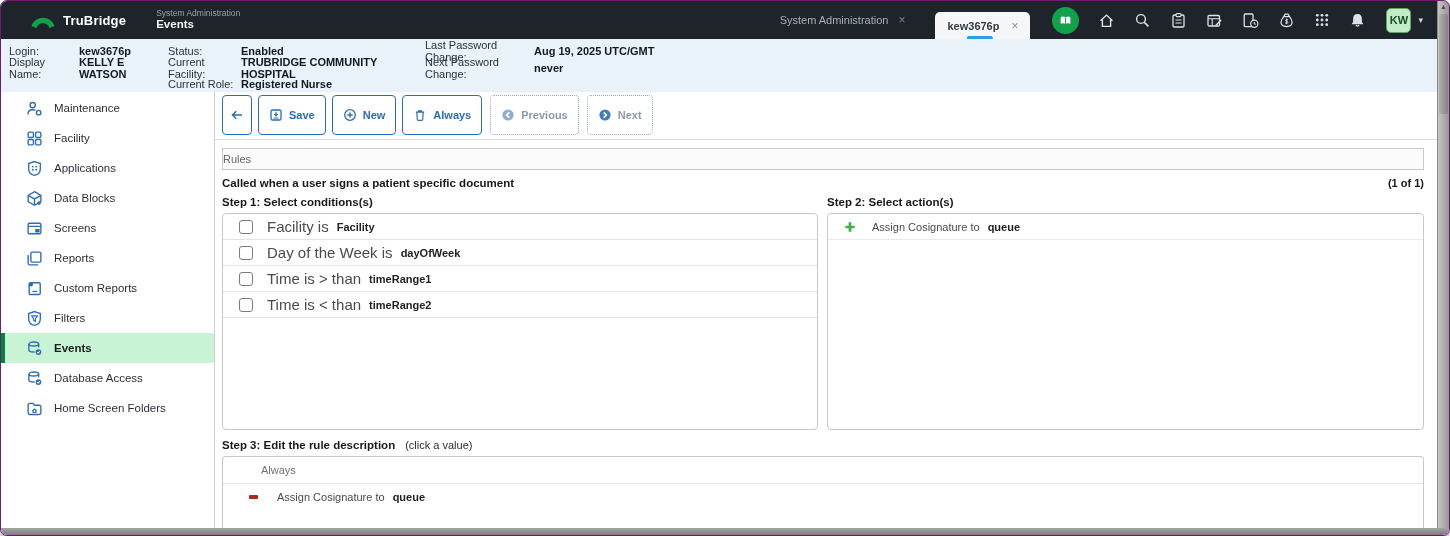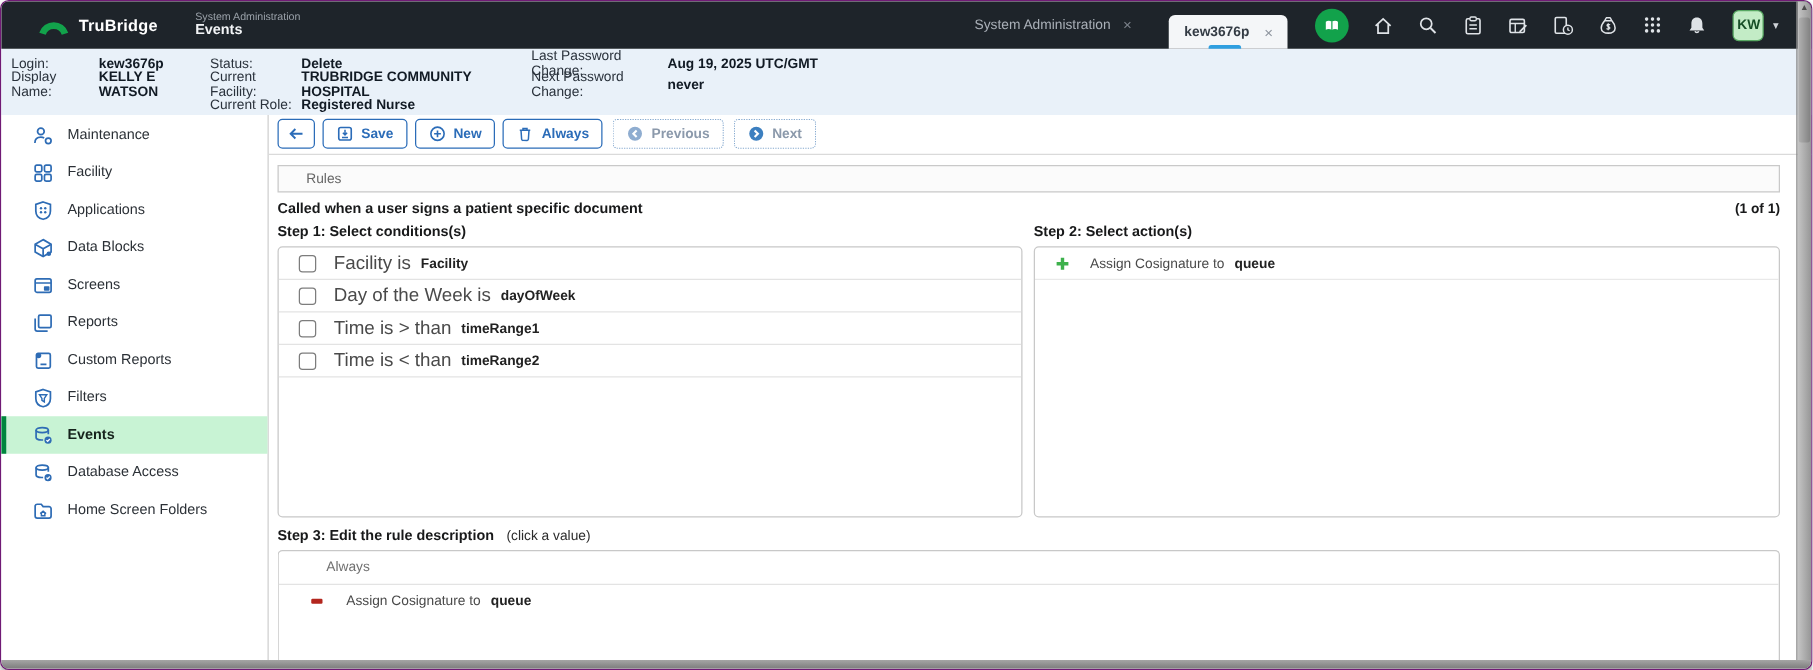--- a/index.html
+++ b/index.html
@@ -61,32 +61,32 @@
   .side-item .s-label{ margin-left:11px; font-size:11.5px; color:#2b3publ036; color:#2b3036; }
   .side-item.selected{ background:#c8f3d4; }
   .side-item.selected::before{ content:""; position:absolute; left:0; top:0; bottom:0; width:4px; background:#00853e; }
   .side-item.selected .s-label{ font-weight:bold; color:#15221b; }
 
   .main{ flex:1; padding:3px 25px 0 7px; position:relative; }
 
   
   .toolbar{ display:flex; align-items:center; gap:6px; }
   .tbtn{
-    height:24px; background:#fff; border:1px solid #2b6cb8; border-radius:4px;
+    height:40px; background:#fff; border:1px solid #2b6cb8; border-radius:4px;
     color:#2b6cb8; font-size:11px; font-weight:bold; display:inline-flex;
     align-items:center; gap:6px; padding:0 10px; cursor:pointer;
     font-family:"Liberation Sans",sans-serif;
   }
   .tbtn.square{ width:30px; justify-content:center; padding:0; }
   .tbtn.ghost{ border:1.5px dotted #85a9cf; color:#8b99ab; margin-left:2px; }
   .toolbar-divider{ border-bottom:1px solid #dadada; margin:4px -25px 0 -7px; }
 
   
   .rules-box{ margin-top:8px; height:22px; border:1px solid #c9c9c9; background:#fbfbfb;
-    display:flex; align-items:center; padding-left:22px; }
+    display:flex; align-items:center; }
   .rules-label{ font-size:11px; color:#666; }
 
   .desc-row{ margin-top:7px; display:flex; justify-content:space-between; align-items:center; }
   .desc-text{ font-size:11.5px; font-weight:bold; color:#18191a; }
   .pagination{ font-size:11px; font-weight:bold; color:#18191a; }
 
   .steps-row{ display:flex; gap:9px; margin-top:7px; }
   .step-col1{ width:596px; flex:none; }
   .step-col2{ flex:1; }
   .step-title{ font-size:11.5px; font-weight:bold; color:#18191a; margin-bottom:5px; }
@@ -207,21 +207,21 @@
     <div class="avatar-wrap">
       <span class="avatar">KW</span>
       <span class="caret">▾</span>
     </div>
   </div>
 
   <div class="userbar">
     <span class="ub-label" style="grid-row:1">Login:</span>
     <span class="ub-value" style="grid-row:1">kew3676p</span>
     <span class="ub-label" style="grid-row:1">Status:</span>
-    <span class="ub-value" style="grid-row:1">Delete</span>
+    <span class="ub-value" style="grid-row:1">Enabled</span>
     <span class="ub-label" style="grid-row:1">Last Password Change:</span>
     <span class="ub-value" style="grid-row:1">Aug 19, 2025 UTC/GMT</span>
 
     <span class="ub-label" style="grid-row:2">Display Name:</span>
     <span class="ub-value" style="grid-row:2">KELLY E WATSON</span>
     <span class="ub-label" style="grid-row:2">Current Facility:</span>
     <span class="ub-value" style="grid-row:2">TRUBRIDGE COMMUNITY HOSPITAL</span>
     <span class="ub-label" style="grid-row:2">Next Password Change:</span>
     <span class="ub-value" style="grid-row:2">never</span>
 

